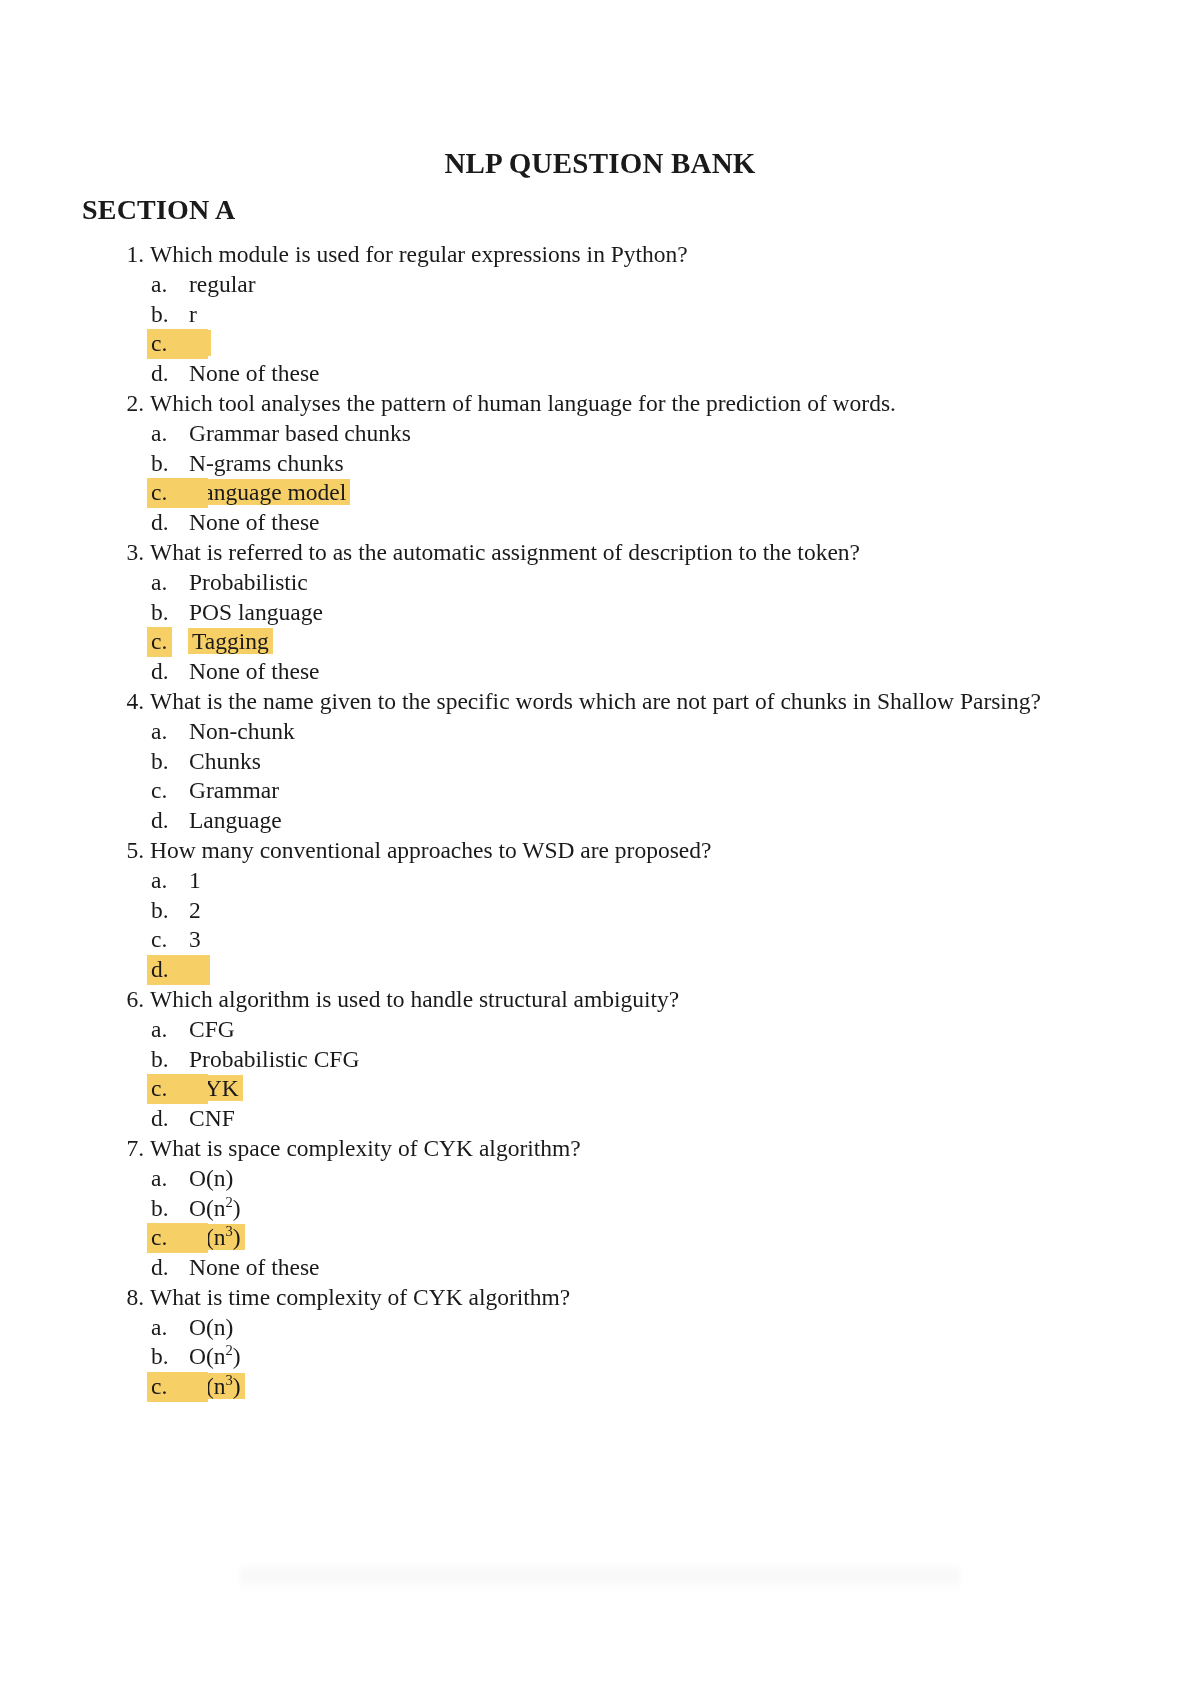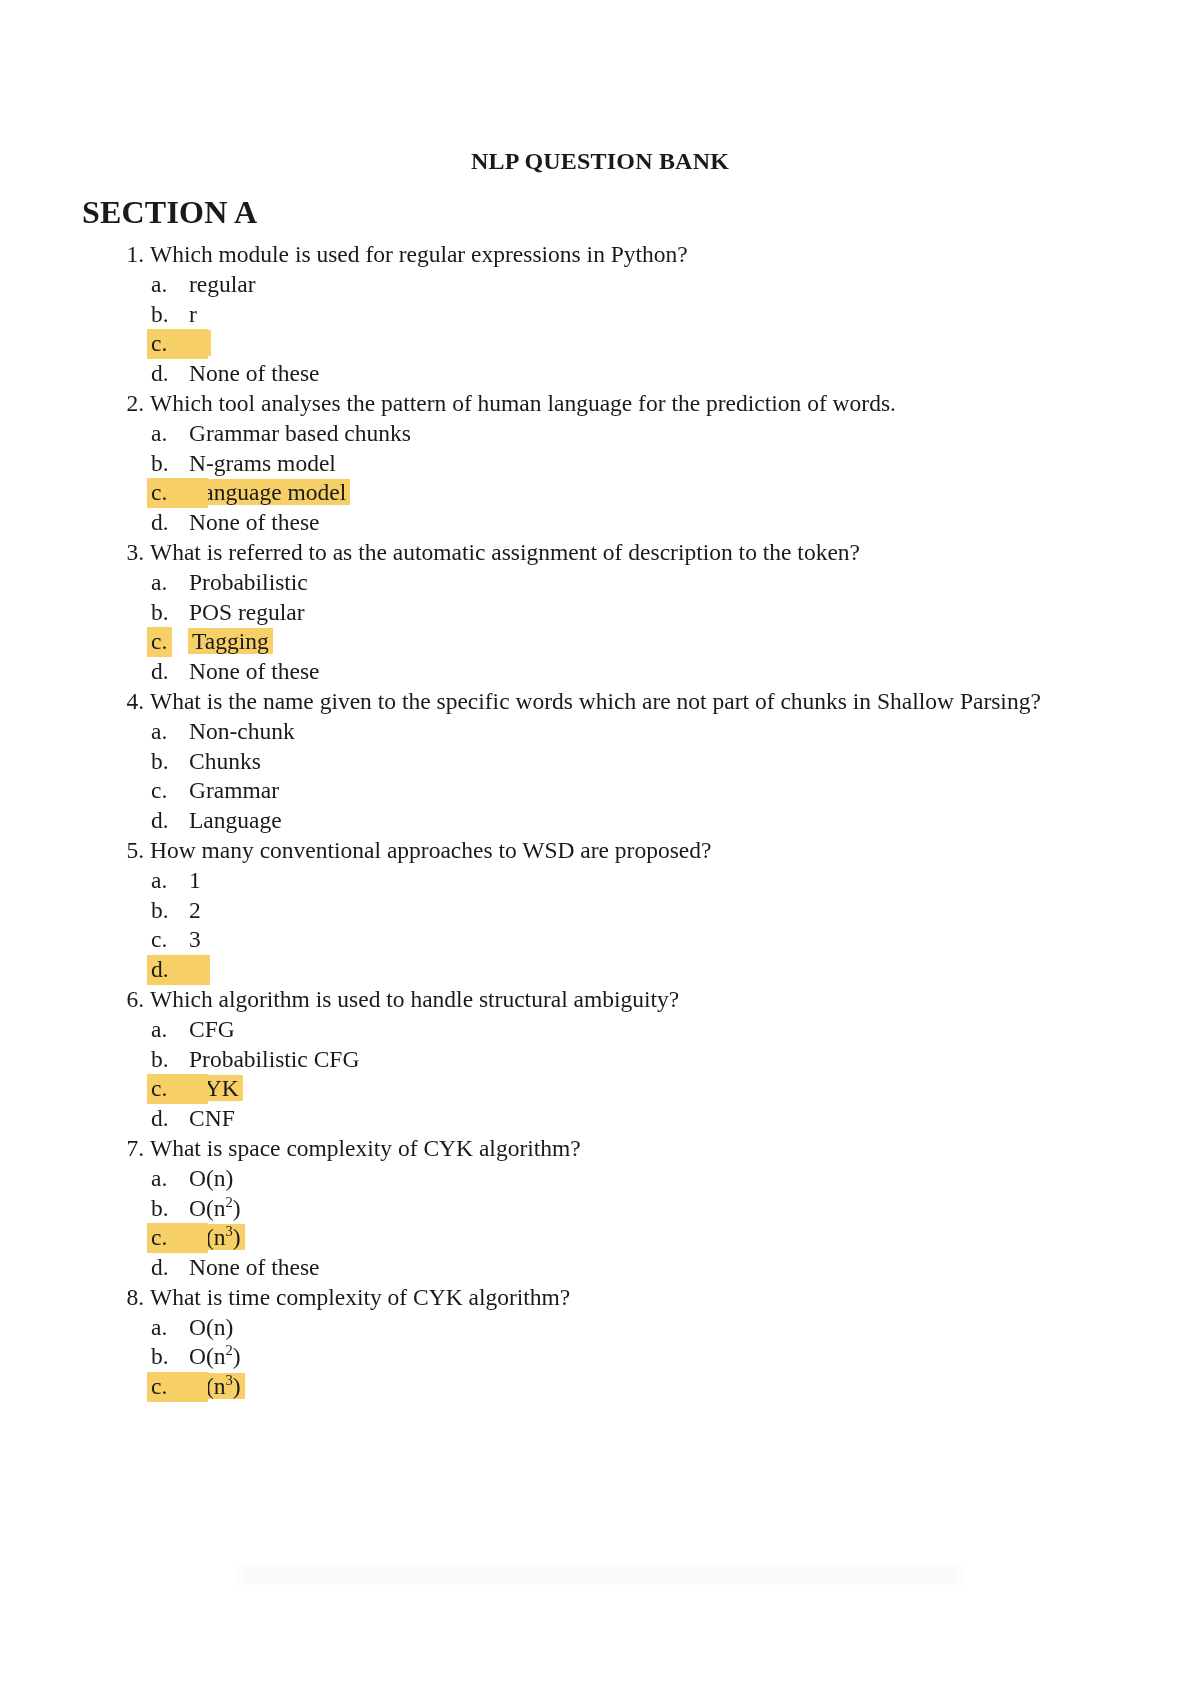--- a/index.html
+++ b/index.html
@@ -25,37 +25,37 @@
   .content {
     position: absolute;
     left: 0;
     top: 0;
     width: 1200px;
   }
   
   .doc-title {
     text-align: center;
     font-weight: bold;
-    font-size: 24px;
+    font-size: 29px;
     letter-spacing: 0.2px;
     margin: 0;
     padding: 0;
     position: absolute;
     left: 0;
     top: 148px;
     width: 1200px;
     line-height: 1.1;
   }
   
   .section-heading {
     position: absolute;
     left: 82px;
     top: 194px;
     font-weight: bold;
-    font-size: 32px;
+    font-size: 28px;
     line-height: 1.15;
     letter-spacing: 0.2px;
   }
   
   .qlist {
     position: absolute;
     left: 0;
     top: 240px;
     width: 1200px;
   }
@@ -172,30 +172,30 @@
             <li class="option"><span class="opt-marker">a.</span><span class="opt-text">regular</span></li>
             <li class="option"><span class="opt-marker">b.</span><span class="opt-text">r</span></li>
             <li class="option hl hl-full"><span class="opt-marker">c.</span><span class="opt-text">re</span></li>
             <li class="option"><span class="opt-marker">d.</span><span class="opt-text">None of these</span></li>
           </ul>
         </div>
         <div class="question">
           <div class="q-line">Which tool analyses the pattern of human language for the prediction of words.<span class="q-num">2.</span></div>
           <ul class="options">
             <li class="option"><span class="opt-marker">a.</span><span class="opt-text">Grammar based chunks</span></li>
-            <li class="option"><span class="opt-marker">b.</span><span class="opt-text">N-grams model</span></li>
+            <li class="option"><span class="opt-marker">b.</span><span class="opt-text">N-grams chunks</span></li>
             <li class="option hl hl-full"><span class="opt-marker">c.</span><span class="opt-text">Language model</span></li>
             <li class="option"><span class="opt-marker">d.</span><span class="opt-text">None of these</span></li>
           </ul>
         </div>
         <div class="question">
           <div class="q-line">What is referred to as the automatic assignment of description to the token?<span class="q-num">3.</span></div>
           <ul class="options">
             <li class="option"><span class="opt-marker">a.</span><span class="opt-text">Probabilistic</span></li>
-            <li class="option"><span class="opt-marker">b.</span><span class="opt-text">POS regular</span></li>
+            <li class="option"><span class="opt-marker">b.</span><span class="opt-text">POS language</span></li>
             <li class="option hl hl-split"><span class="opt-marker">c.</span><span class="opt-text">Tagging</span></li>
             <li class="option"><span class="opt-marker">d.</span><span class="opt-text">None of these</span></li>
           </ul>
         </div>
         <div class="question">
           <div class="q-line">What is the name given to the specific words which are not part of chunks in Shallow Parsing?<span class="q-num">4.</span></div>
           <ul class="options">
             <li class="option"><span class="opt-marker">a.</span><span class="opt-text">Non-chunk</span></li>
             <li class="option"><span class="opt-marker">b.</span><span class="opt-text">Chunks</span></li>
             <li class="option"><span class="opt-marker">c.</span><span class="opt-text">Grammar</span></li>

